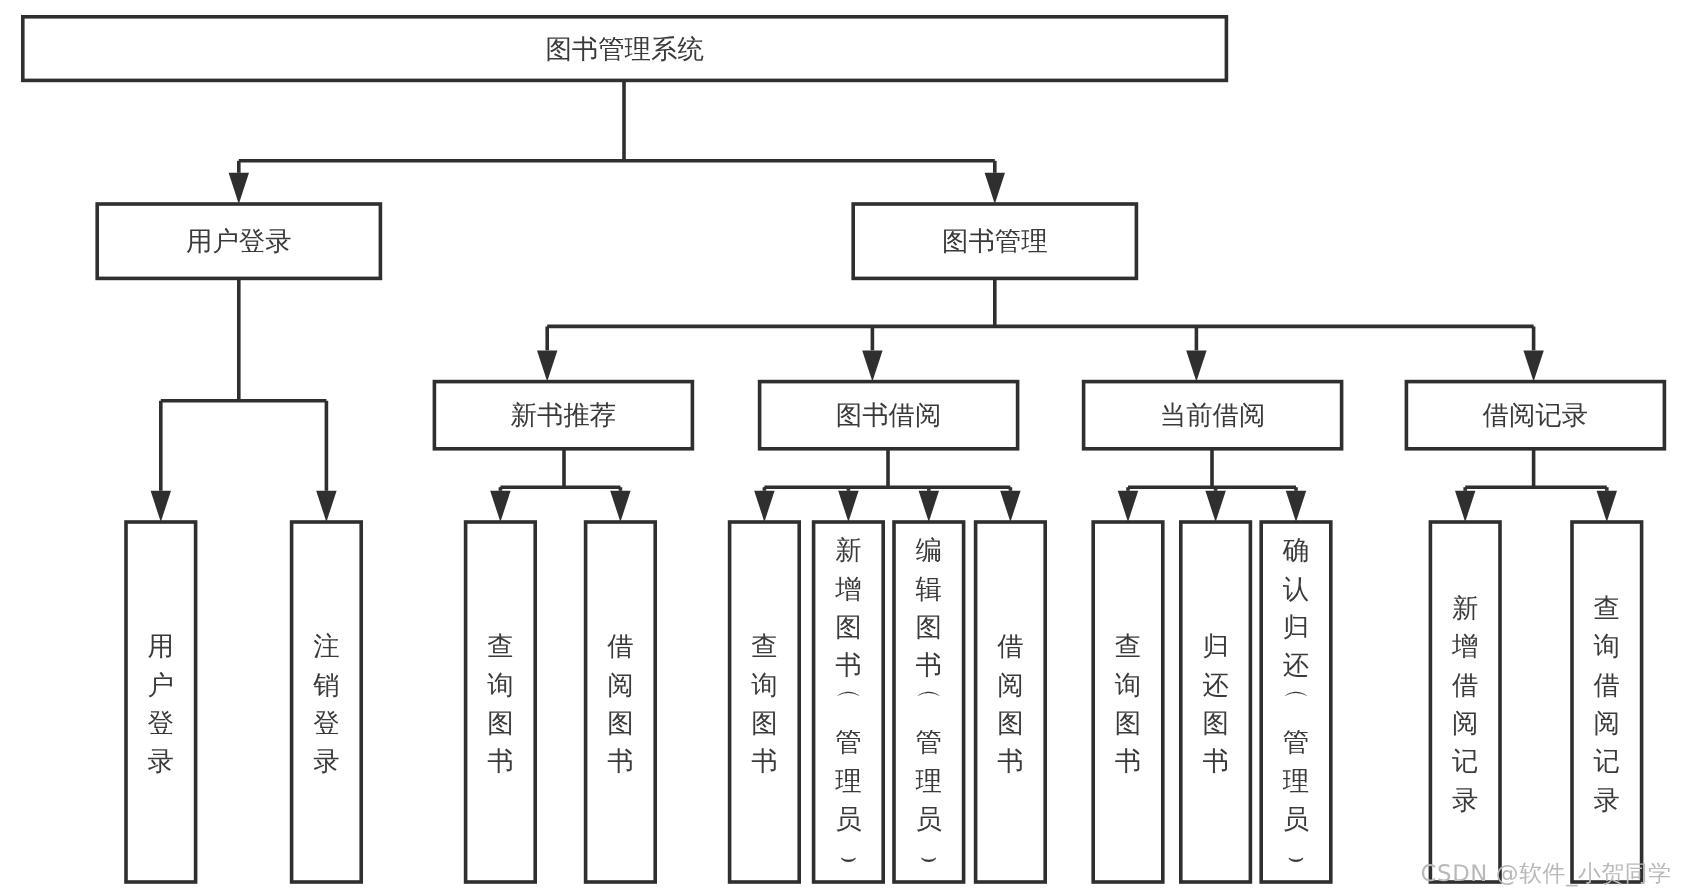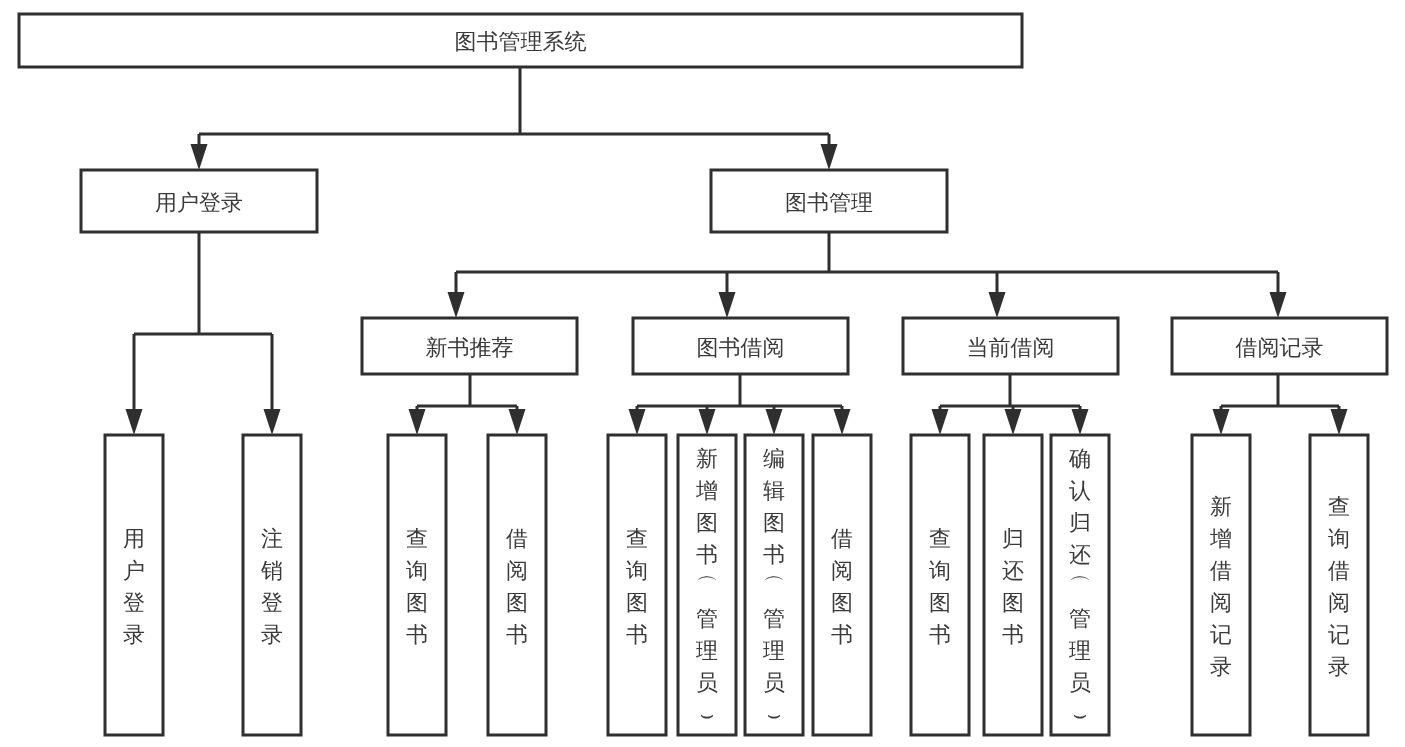--- a/index.html
+++ b/index.html
@@ -218,13 +218,14 @@
         <g>
           <rect class="node-box" x="1192" y="435" width="58" height="300"></rect>
           <text class="node-label-v" x="1221" y="513.96"><tspan x="1221" dy="0">新</tspan><tspan x="1221" dy="32">增</tspan><tspan x="1221" dy="32">借</tspan><tspan x="1221" dy="32">阅</tspan><tspan x="1221" dy="32">记</tspan><tspan x="1221" dy="32">录</tspan></text>
         </g>
         <g>
           <rect class="node-box" x="1310" y="435" width="58" height="300"></rect>
           <text class="node-label-v" x="1339" y="513.96"><tspan x="1339" dy="0">查</tspan><tspan x="1339" dy="32">询</tspan><tspan x="1339" dy="32">借</tspan><tspan x="1339" dy="32">阅</tspan><tspan x="1339" dy="32">记</tspan><tspan x="1339" dy="32">录</tspan></text>
         </g>
       </g>
   </svg>
+  <div class="watermark-text">CSDN @软件_小贺同学</div>
 </div>
 
 </body></html>

